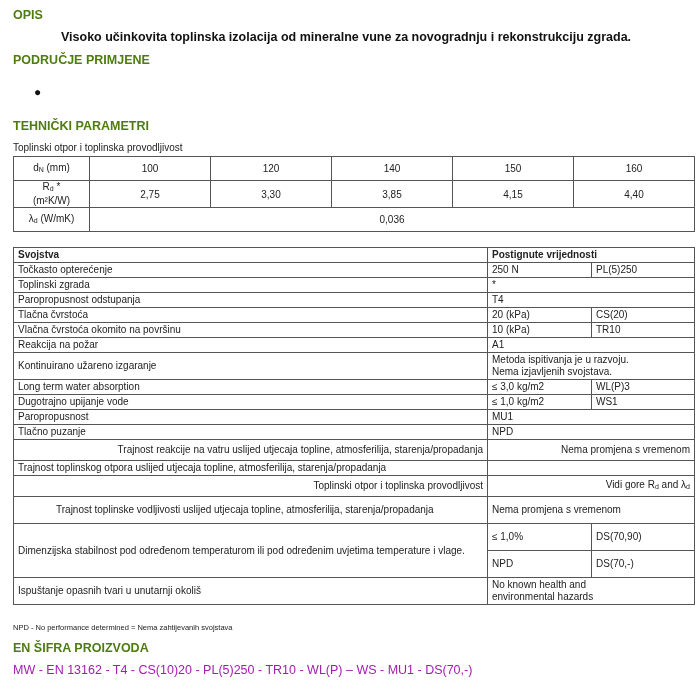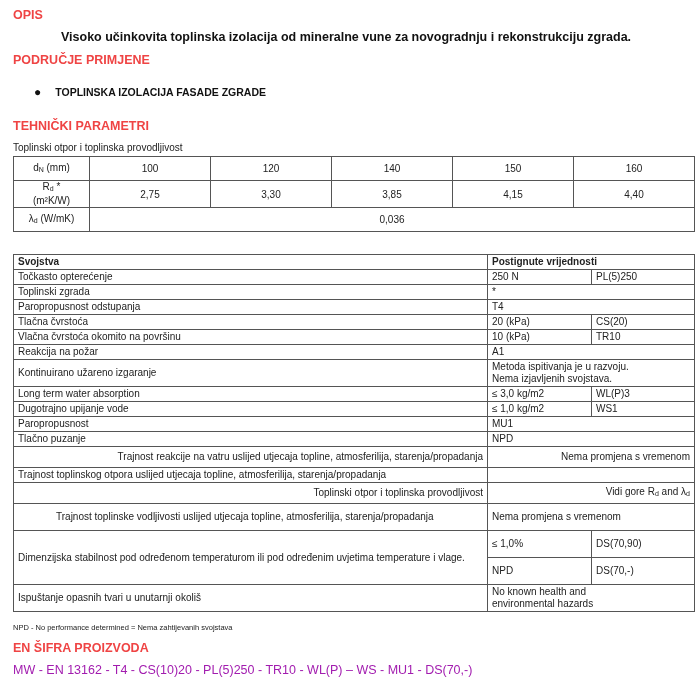--- a/index.html
+++ b/index.html
@@ -1,31 +1,31 @@
 <!DOCTYPE html>
 <html><head>
 <meta charset="utf-8">
 <style>
   html, body { margin:0; padding:0; background:#ffffff; }
   body { width:699px; height:690px; position:relative; overflow:hidden;
          font-family:"Liberation Sans", sans-serif; color:#111; }
-  .h { position:absolute; left:13px; font-weight:bold; font-size:12.5px; color:#ef4444; }
+  .h { position:absolute; left:13px; font-weight:bold; font-size:12.5px; color:#4d7c0f; }
   .lead { position:absolute; left:13px; top:30px; font-weight:bold; font-size:12.5px;margin-left:48px; }
   .bullet-row { position:absolute; left:34px; top:85px; font-weight:bold; font-size:10.5px; display:flex; align-items:center; }
   .bullet { font-size:12px; margin-right:14px; }
   .caption { position:absolute; left:13px; top:142px; font-size:10px; color:#222; }
 
   table { border-collapse:collapse; font-family:"Liberation Sans", sans-serif; }
   td, th { border:1px solid #555; padding:0 4px; font-size:10px; color:#222; }
 
   #t1 { position:absolute; left:13px; top:156px; width:682px; }
   #t1 td { text-align:center; height:23px; }
   #t1 td.lbl { width:67px; line-height:12px; }
 
-  #t2 { position:absolute; left:13px; top:247px; width:682px; border:1px solid #333;margin-top:7px; }
+  #t2 { position:absolute; left:13px; top:247px; width:682px; border:1px solid #333; }
   #t2 td { height:14px; line-height:12px; text-align:left; }
   #t2 td.c1 { width:465px; }
   #t2 td.c2 { width:95px; }
   #t2 tr.hdr td { font-weight:bold; }
   #t2 td.indent { padding-left:42px; }
   #t2 td.center { text-align:center; }
   #t2 tr.tall td { height:26px; }
   #t2 tr.mid td { height:20px;text-align:right; }
 
   .foot-note { position:absolute; left:13px; top:623px; font-size:7.5px; color:#222;text-align:right; }
@@ -33,21 +33,20 @@
   sub { font-size:7px; vertical-align:-1px; }
 </style>
 </head>
 <body>
 
 <div class="h" style="top:8px">OPIS</div>
 <div class="lead">Visoko učinkovita toplinska izolacija od mineralne vune za novogradnju i rekonstrukciju zgrada.</div>
 <div class="h" style="top:53px">PODRUČJE PRIMJENE</div>
 <div class="bullet-row">
   <span class="bullet">●</span>
-  <span>TOPLINSKA IZOLACIJA FASADE ZGRADE</span>
 </div>
 <div class="h" style="top:119px">TEHNIČKI PARAMETRI</div>
 <div class="caption">Toplinski otpor i toplinska provodljivost</div>
 
 <table id="t1">
   <tbody>
       <tr>
     <td class="lbl"><span>d</span><sub>N</sub><span> (mm)</span></td>
     <td>100</td>
     <td>120</td>

